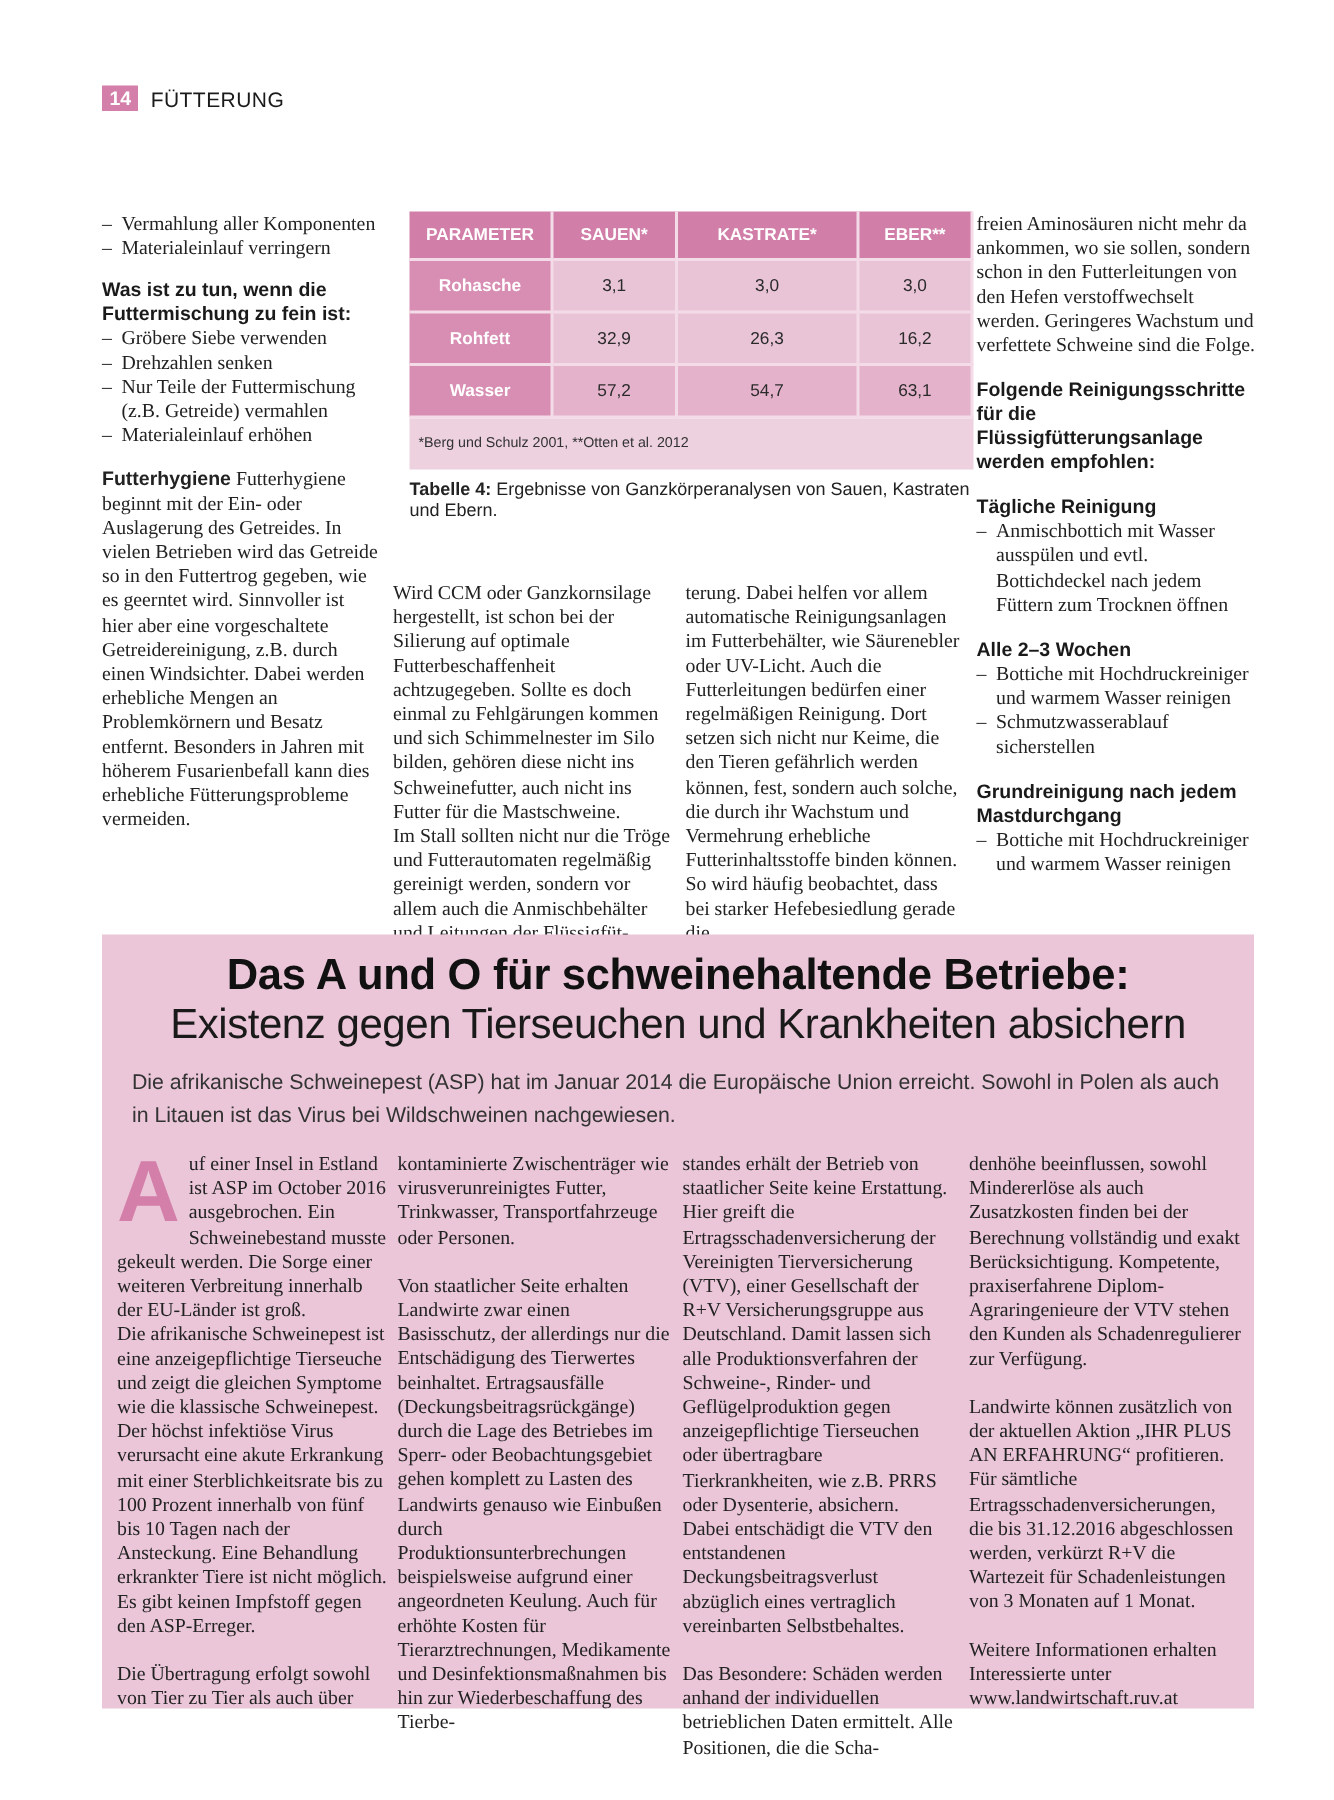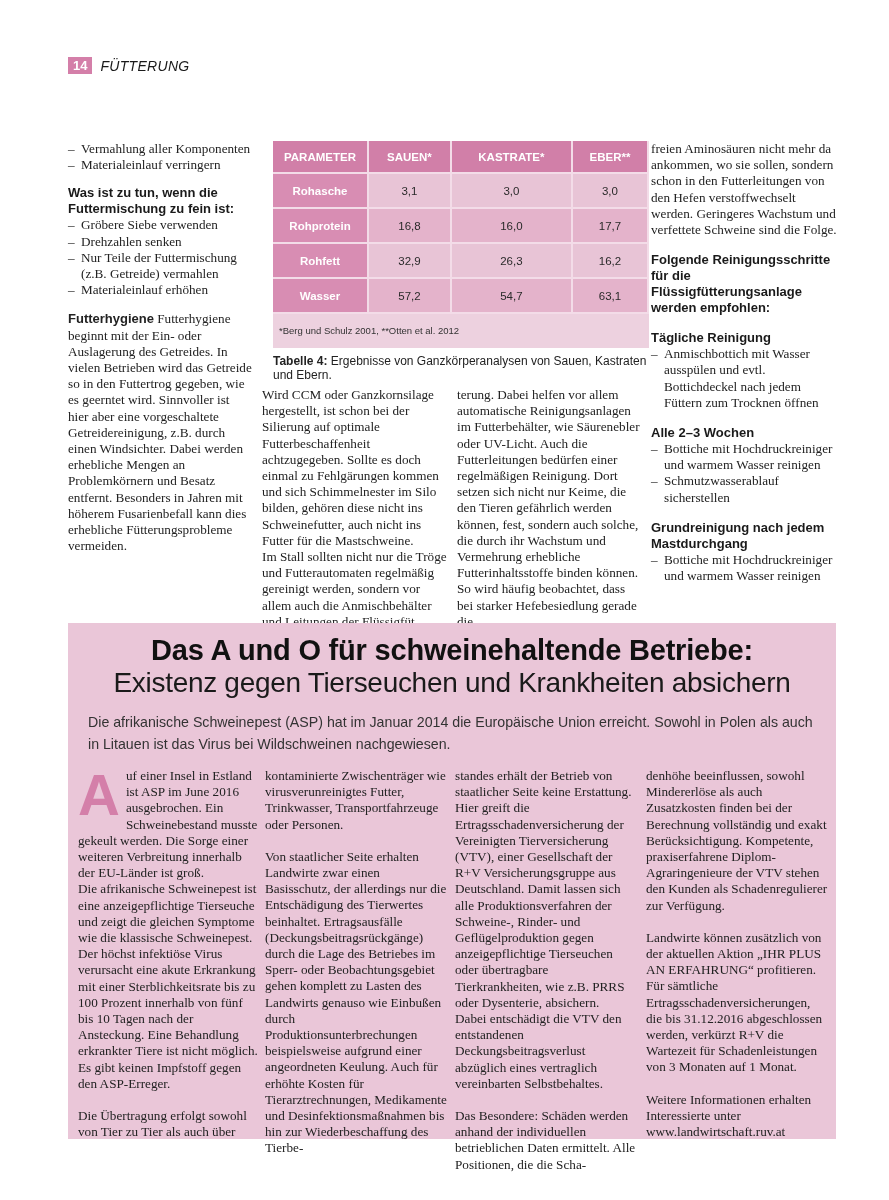--- a/index.html
+++ b/index.html
@@ -1,21 +1,21 @@
 <!DOCTYPE html>
 <html><head>
 <meta charset="utf-8">
 <style>
   html, body { margin: 0; padding: 0; background: #ffffff; }
   body { width: 889px; height: 1200px; position: relative; overflow: hidden; color: #1a1a1a; }
 
   
   .page-header { position: absolute; left: 68px; top: 57px; display: flex; align-items: center; gap: 8px; }
   .page-num { background: #d47fa9; color: #fff; font-family: "Liberation Sans", sans-serif; font-weight: bold; font-size: 13px; padding: 1px 5px; line-height: 15px; }
-  .section-title { font-family: "Liberation Sans", sans-serif; font-size: 14px; letter-spacing: 0.3px; color: #1a1a1a; font-style: italic; }
+  .section-title { font-family: "Liberation Sans", sans-serif; font-size: 14px; letter-spacing: 0.3px; color: #1a1a1a; }
 
   
   .col { position: absolute; font-family: "Liberation Serif", serif; font-size: 13.2px; line-height: 16.2px; color: #222; }
   .col p { margin: 0; }
   .dash-list { list-style: none; margin: 0; padding: 0; }
   .dash-list li { padding-left: 13px; text-indent: -13px; }
   .dash-list li::before { content: "–"; display: inline-block; width: 13px; text-indent: 0; }
   .hbold { font-family: "Liberation Sans", sans-serif; font-weight: bold; font-size: 13px; line-height: 16px; margin: 0; color: #1a1a1a; }
   .runin { font-family: "Liberation Sans", sans-serif; font-weight: bold; font-size: 13px; }
 
@@ -76,26 +76,20 @@
         <th>EBER**</th>
       </tr>
     </thead>
     <tbody>
       <tr>
         <td class="param">Rohasche</td>
         <td class="val">3,1</td>
         <td class="val">3,0</td>
         <td class="val">3,0</td>
       </tr>
-      <tr class="alt">
-        <td class="param">Rohprotein</td>
-        <td class="val">16,8</td>
-        <td class="val">16,0</td>
-        <td class="val">17,7</td>
-      </tr>
       <tr>
         <td class="param">Rohfett</td>
         <td class="val">32,9</td>
         <td class="val">26,3</td>
         <td class="val">16,2</td>
       </tr>
       <tr class="alt">
         <td class="param">Wasser</td>
         <td class="val">57,2</td>
         <td class="val">54,7</td>
@@ -138,21 +132,21 @@
   </ul>
 </div>
 
 <div class="box">
   <div class="box-title">Das A und O für schweinehaltende Betriebe:</div>
   <div class="box-subtitle">Existenz gegen Tierseuchen und Krankheiten absichern</div>
   <div class="box-lead">Die afrikanische Schweinepest (ASP) hat im Januar 2014 die Europäische Union erreicht. Sowohl in Polen als auch in Litauen ist das Virus bei Wildschweinen nachgewiesen.</div>
 
   <div class="bcol" style="left:10px;">
     <span class="dropcap">A</span>
-    <p>uf einer Insel in Estland ist ASP im June 2016 ausgebrochen. Ein Schweinebestand musste gekeult werden. Die Sorge einer weiteren Verbreitung innerhalb der EU-Länder ist groß.</p>
+    <p>uf einer Insel in Estland ist ASP im October 2016 ausgebrochen. Ein Schweinebestand musste gekeult werden. Die Sorge einer weiteren Verbreitung innerhalb der EU-Länder ist groß.</p>
     <p>Die afrikanische Schweinepest ist eine anzeigepflichtige Tierseuche und zeigt die gleichen Symptome wie die klassische Schweinepest. Der höchst infektiöse Virus verursacht eine akute Erkrankung mit einer Sterblichkeitsrate bis zu 100 Prozent innerhalb von fünf bis 10 Tagen nach der Ansteckung. Eine Behandlung erkrankter Tiere ist nicht möglich. Es gibt keinen Impfstoff gegen den ASP-Erreger.</p>
     <div class="gap"></div>
     <p>Die Übertragung erfolgt sowohl von Tier zu Tier als auch über</p>
   </div>
 
   <div class="bcol" style="left:197px;">
     <p>kontaminierte Zwischenträger wie virusverunreinigtes Futter, Trinkwasser, Transportfahrzeuge oder Personen.</p>
     <div class="gap"></div>
     <p>Von staatlicher Seite erhalten Landwirte zwar einen Basisschutz, der allerdings nur die Entschädigung des Tierwertes beinhaltet. Ertragsausfälle (Deckungsbeitragsrückgänge) durch die Lage des Betriebes im Sperr- oder Beobachtungsgebiet gehen komplett zu Lasten des Landwirts genauso wie Einbußen durch Produktionsunterbrechungen beispielsweise aufgrund einer angeordneten Keulung. Auch für erhöhte Kosten für Tierarztrechnungen, Medikamente und Desinfektionsmaßnahmen bis hin zur Wiederbeschaffung des Tierbe-</p>
   </div>

